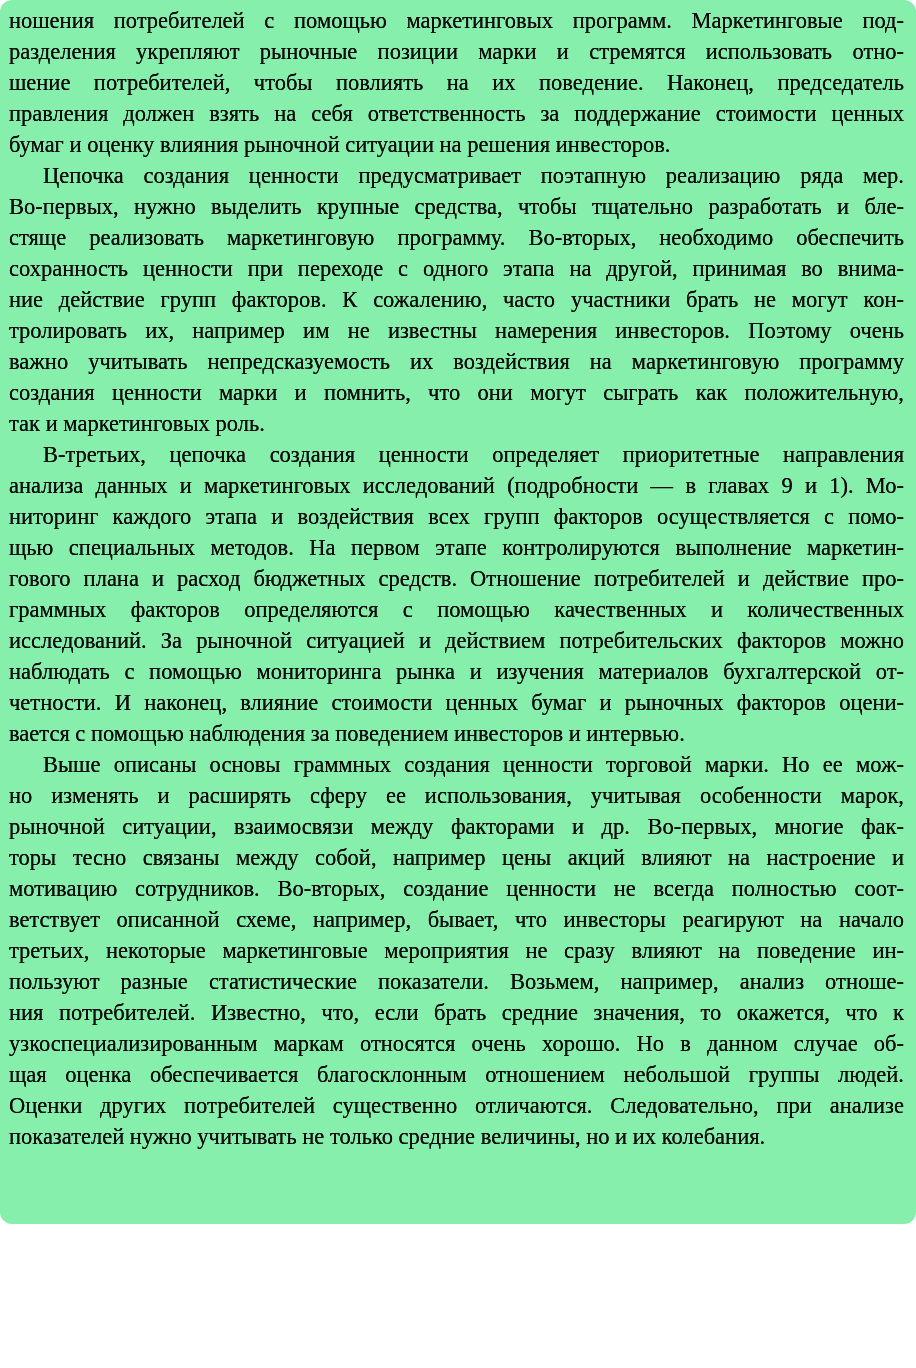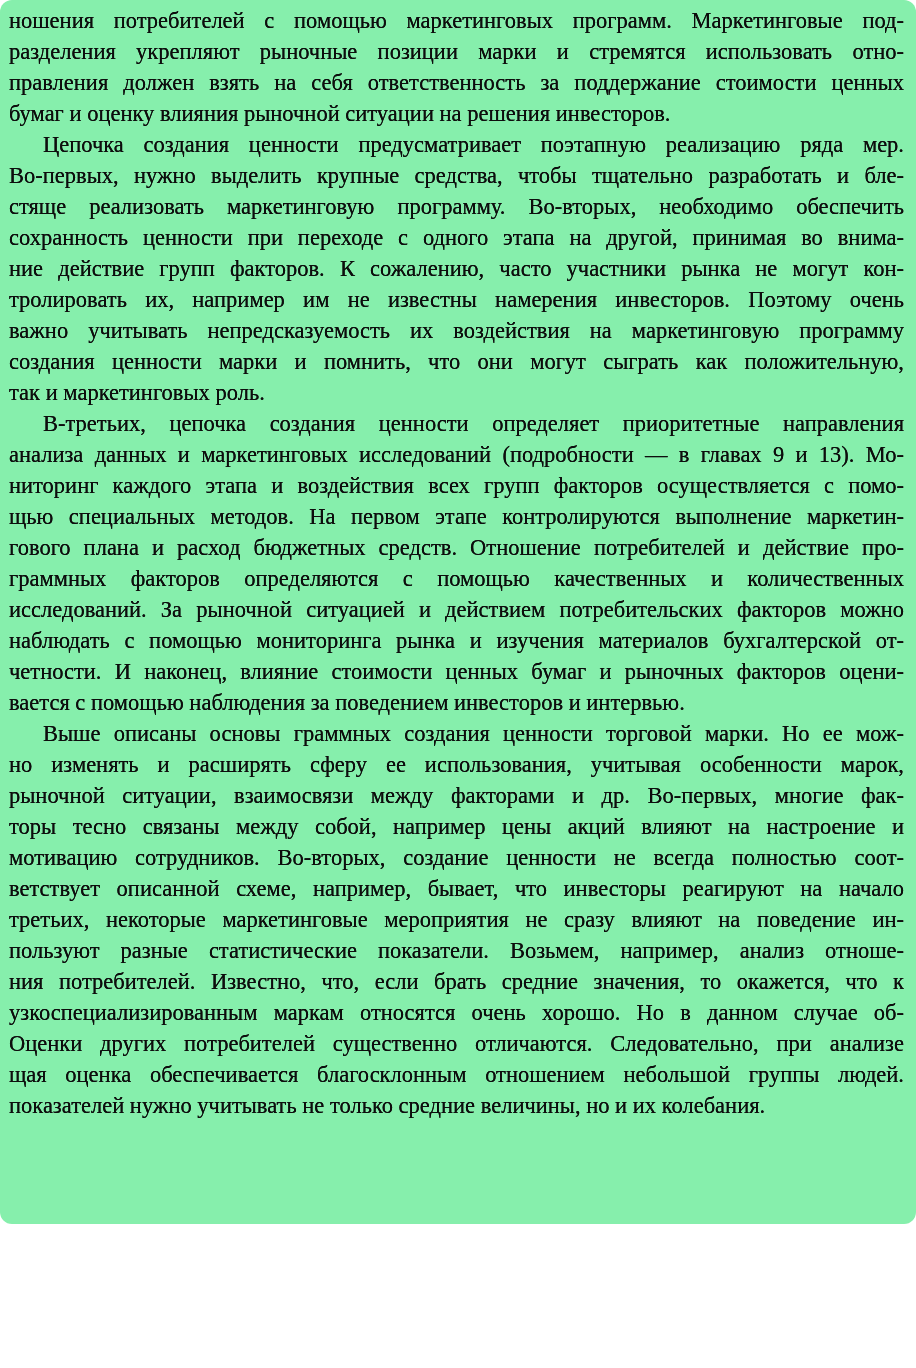--- a/index.html
+++ b/index.html
@@ -66,39 +66,40 @@
 </style>
 </head>
 <body>
 
 <div class="page">
   <div class="body-text">
 
     <div class="para">
       <div class="line">ношения потребителей с помощью маркетинговых программ. Маркетинговые под-</div>
       <div class="line">разделения укрепляют рыночные позиции марки и стремятся использовать отно-</div>
+      <div class="line">шение потребителей, чтобы повлиять на их поведение. Наконец, председатель</div>
       <div class="line">правления должен взять на себя ответственность за поддержание стоимости ценных</div>
       <div class="line plast">бумаг и оценку влияния рыночной ситуации на решения инвесторов.</div>
     </div>
 
     <div class="para">
       <div class="line first">Цепочка создания ценности предусматривает поэтапную реализацию ряда мер.</div>
       <div class="line">Во-первых, нужно выделить крупные средства, чтобы тщательно разработать и бле-</div>
       <div class="line">стяще реализовать маркетинговую программу. Во-вторых, необходимо обеспечить</div>
       <div class="line">сохранность ценности при переходе с одного этапа на другой, принимая во внима-</div>
-      <div class="line">ние действие групп факторов. К сожалению, часто участники рынка не могут кон-</div>
+      <div class="line">ние действие групп факторов. К сожалению, часто участники брать не могут кон-</div>
       <div class="line">тролировать их, например им не известны намерения инвесторов. Поэтому очень</div>
       <div class="line">важно учитывать непредсказуемость их воздействия на маркетинговую программу</div>
       <div class="line">создания ценности марки и помнить, что они могут сыграть как положительную,</div>
       <div class="line plast">так и маркетинговых роль.</div>
     </div>
 
     <div class="para">
       <div class="line first">В-третьих, цепочка создания ценности определяет приоритетные направления</div>
-      <div class="line">анализа данных и маркетинговых исследований (подробности — в главах 9 и 13). Мо-</div>
+      <div class="line">анализа данных и маркетинговых исследований (подробности — в главах 9 и 1). Мо-</div>
       <div class="line">ниторинг каждого этапа и воздействия всех групп факторов осуществляется с помо-</div>
       <div class="line">щью специальных методов. На первом этапе контролируются выполнение маркетин-</div>
       <div class="line">гового плана и расход бюджетных средств. Отношение потребителей и действие про-</div>
       <div class="line">граммных факторов определяются с помощью качественных и количественных</div>
       <div class="line">исследований. За рыночной ситуацией и действием потребительских факторов можно</div>
       <div class="line">наблюдать с помощью мониторинга рынка и изучения материалов бухгалтерской от-</div>
       <div class="line">четности. И наконец, влияние стоимости ценных бумаг и рыночных факторов оцени-</div>
       <div class="line plast">вается с помощью наблюдения за поведением инвесторов и интервью.</div>
     </div>
 
@@ -106,22 +107,22 @@
       <div class="line first">Выше описаны основы граммных создания ценности торговой марки. Но ее мож-</div>
       <div class="line">но изменять и расширять сферу ее использования, учитывая особенности марок,</div>
       <div class="line">рыночной ситуации, взаимосвязи между факторами и др. Во-первых, многие фак-</div>
       <div class="line">торы тесно связаны между собой, например цены акций влияют на настроение и</div>
       <div class="line">мотивацию сотрудников. Во-вторых, создание ценности не всегда полностью соот-</div>
       <div class="line">ветствует описанной схеме, например, бывает, что инвесторы реагируют на начало</div>
       <div class="line">третьих, некоторые маркетинговые мероприятия не сразу влияют на поведение ин-</div>
       <div class="line">пользуют разные статистические показатели. Возьмем, например, анализ отноше-</div>
       <div class="line">ния потребителей. Известно, что, если брать средние значения, то окажется, что к</div>
       <div class="line">узкоспециализированным маркам относятся очень хорошо. Но в данном случае об-</div>
+      <div class="line">щая оценка обеспечивается благосклонным отношением небольшой группы людей.</div>
       <div class="line">Оценки других потребителей существенно отличаются. Следовательно, при анализе</div>
-      <div class="line">щая оценка обеспечивается благосклонным отношением небольшой группы людей.</div>
       <div class="line plast">показателей нужно учитывать не только средние величины, но и их колебания.</div>
     </div>
 
   </div>
 
   <div class="footer">
     <span class="running-title">Разработка системы контроля над капиталом марки и управления им</span>
     <span class="page-number">383</span>
   </div>
 </div>

